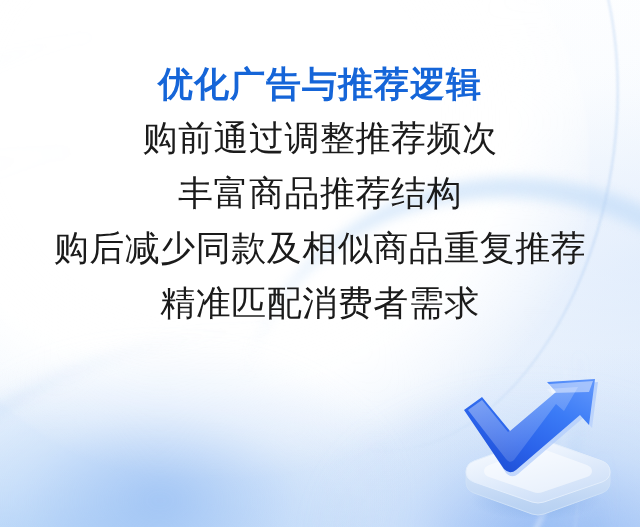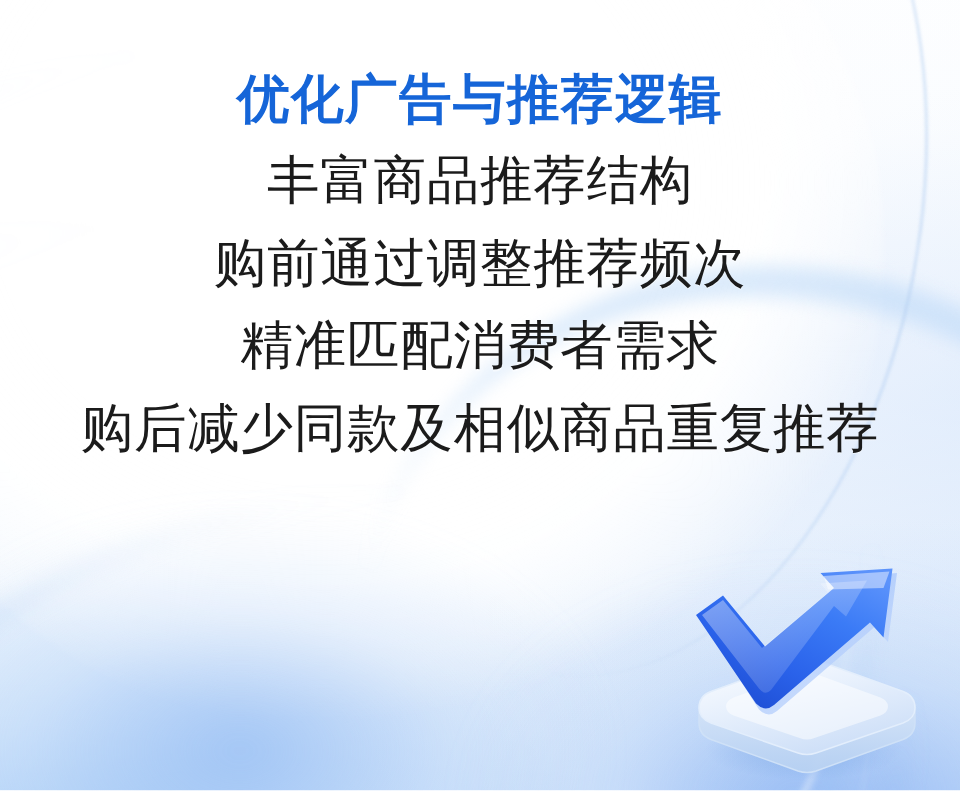--- a/index.html
+++ b/index.html
@@ -152,21 +152,21 @@
     border-radius: 50%;
     background: radial-gradient(closest-side, rgba(120,166,240,0.50), rgba(168,200,246,0.20) 58%, rgba(255,255,255,0) 100%);
     filter: blur(12px);
   }
 
   
   .text-block {
     position: absolute;
     left: 0;
     right: 0;
-    top: 41px;
+    top: 58px;
     text-align: center;
     z-index: 5;
   }
   .headline {
     color: #1565d8;
     font-size: 35px;
     font-weight: 700;
     line-height: 52px;
     letter-spacing: 1px;
     white-space: nowrap;
@@ -205,24 +205,24 @@
   <div class="swoosh swoosh-a"></div>
   <div class="swoosh swoosh-c"></div>
   <div class="swoosh swoosh-e"></div>
   <div class="swoosh swoosh-b"></div>
   <div class="swoosh swoosh-d"></div>
   <div class="swoosh swoosh-f"></div>
   <div class="swoosh swoosh-g"></div>
 
   <div class="text-block">
     <div class="headline">优化广告与推荐逻辑</div>
+    <div class="body-line">购前通过调整推荐频次</div>
     <div class="body-line">丰富商品推荐结构</div>
-    <div class="body-line">购前通过调整推荐频次</div>
+    <div class="body-line">购后减少同款及相似商品重复推荐</div>
     <div class="body-line">精准匹配消费者需求</div>
-    <div class="body-line">购后减少同款及相似商品重复推荐</div>
   </div>
 
   <div class="emblem">
     <svg viewBox="0 0 168 146" xmlns="http://www.w3.org/2000/svg" aria-hidden="true">
       <defs>
         <linearGradient id="plateTop" x1="0" y1="0" x2="0.6" y2="1">
           <stop offset="0%" stop-color="#ffffff" stop-opacity="0.96"></stop>
           <stop offset="45%" stop-color="#eaf2fd" stop-opacity="0.92"></stop>
           <stop offset="100%" stop-color="#cfe0f8" stop-opacity="0.88"></stop>
         </linearGradient>

